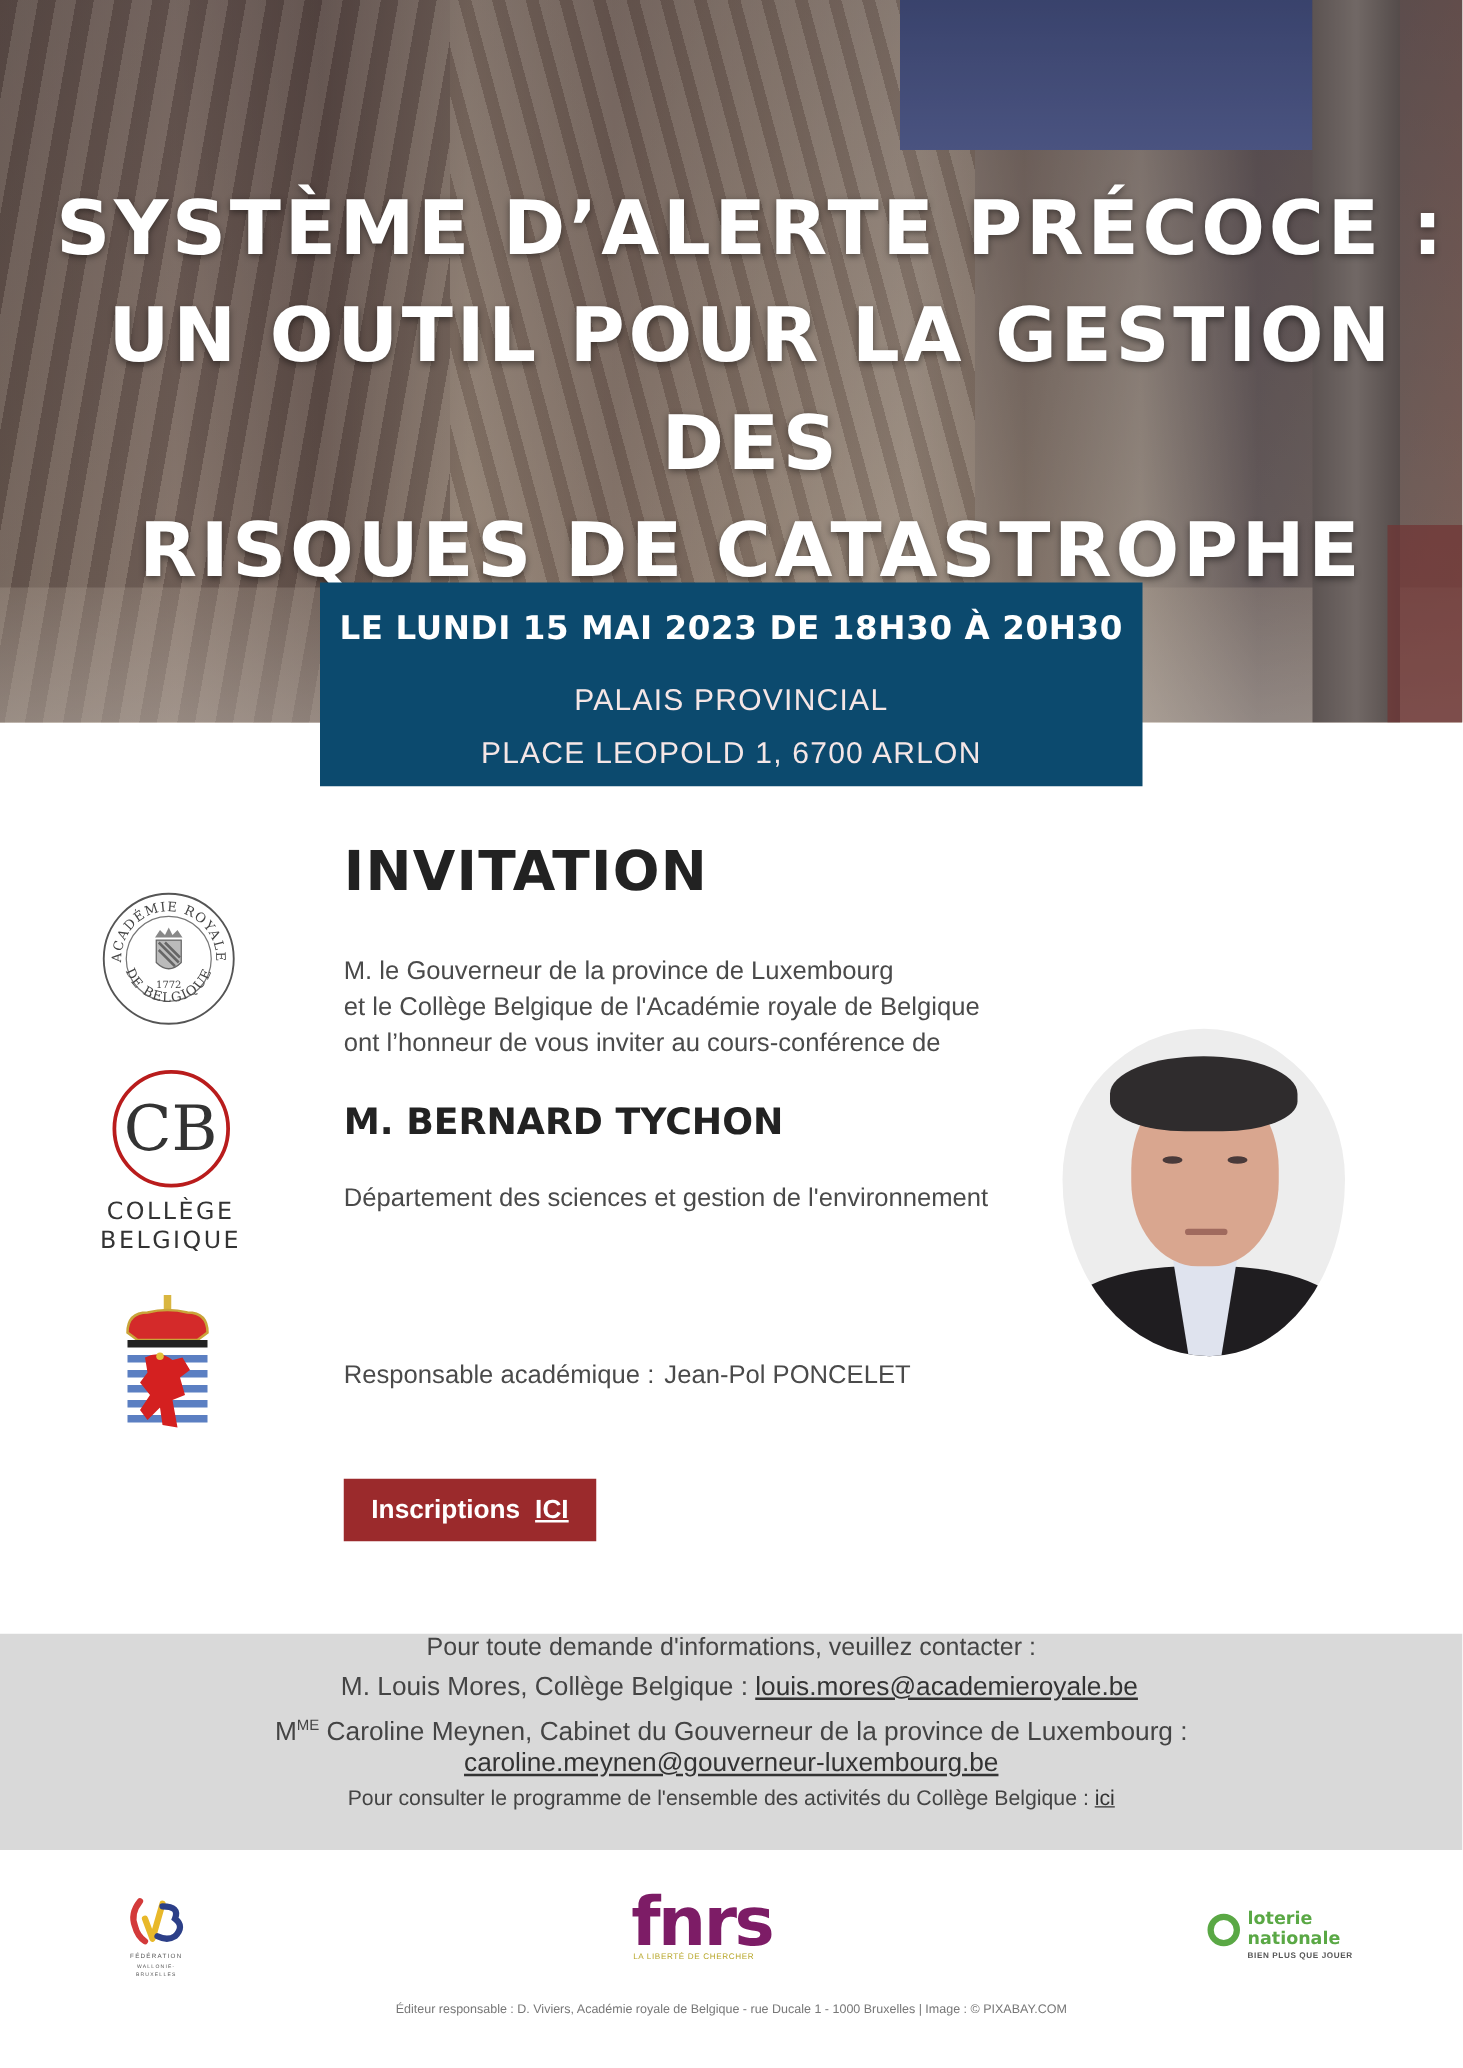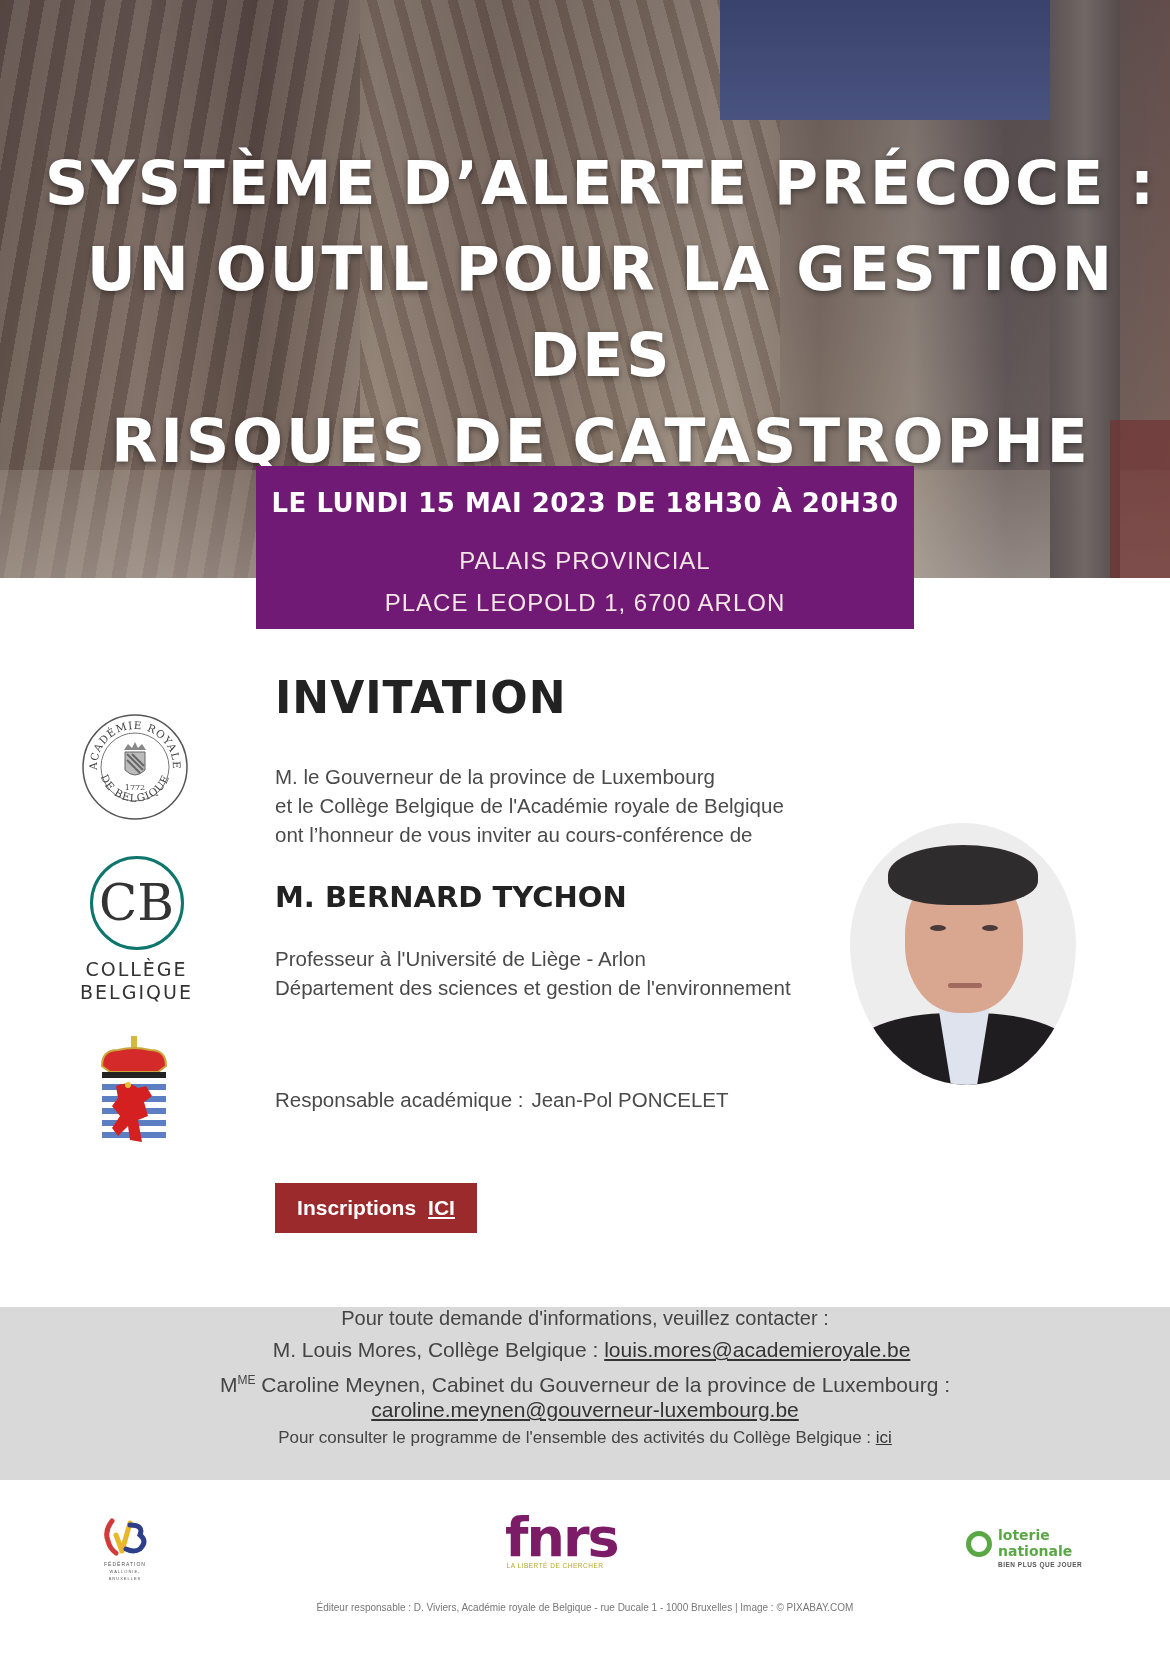--- a/index.html
+++ b/index.html
@@ -33,30 +33,30 @@
     position: absolute; left: 16px; top: 140px; width: 1170px;
     text-align: center; color: #ffffff;
     font-family: "DejaVu Sans", sans-serif; font-weight: bold;
     font-size: 60px; line-height: 86px; letter-spacing: 3px;
     text-shadow: 0 2px 6px rgba(0,0,0,0.45);
   }
 
   
   .date-box {
     position: absolute; left: 256px; top: 466px; width: 658px; height: 163px;
-    background: #701a75; color: #fff; text-align: center;
+    background: #0c4a6e; color: #fff; text-align: center;
   }
   .date-box .line1 { margin-top: 22px; font-family: "DejaVu Sans", sans-serif; font-weight: bold; font-size: 26px; letter-spacing: 0.5px; }
   .date-box .line2 { margin-top: 29px; font-size: 24px; letter-spacing: 1px; color: #f5e6e6; }
   .date-box .line3 { margin-top: 14px; font-size: 24px; letter-spacing: 1px; color: #f5e6e6; }
 
   
   .logo-academie { position:absolute; left:80px; top:712px; width:110px; height:110px; }
   .logo-college { position:absolute; left:74px; top:856px; width:125px; height:148px; text-align:center; }
-  .logo-college .ring { width:94px; height:94px; margin:0 auto; border:3px solid #0f766e; border-radius:50%;
+  .logo-college .ring { width:94px; height:94px; margin:0 auto; border:3px solid #b91c1c; border-radius:50%;
     display:flex; align-items:center; justify-content:center;
     font-family:"DejaVu Serif", serif; font-size:50px; color:#333; line-height:1; }
   .logo-college .t { font-family:"DejaVu Sans", sans-serif; font-size:19px; letter-spacing:2px; color:#333; line-height:23px; margin-top:8px; }
   .logo-luxembourg { position:absolute; left:98px; top:1036px; width:72px; height:118px; }
 
   
   .invitation-title { position:absolute; left:275px; top:672px; font-family:"DejaVu Sans", sans-serif; font-weight:bold; font-size:44px; color:#222; letter-spacing:1px; }
   .intro { position:absolute; left:275px; top:762px; font-size:20.5px; line-height:29px; color:#4a4a4a; }
   .speaker-name { position:absolute; left:275px; top:880px; font-family:"DejaVu Sans", sans-serif; font-weight:bold; font-size:29px; color:#222; }
   .speaker-details { position:absolute; left:275px; top:944px; font-size:20.5px; line-height:29px; color:#4a4a4a; }
@@ -169,21 +169,20 @@
 
 <div class="intro">
   <div>M. le Gouverneur de la province de Luxembourg</div>
   <div>et le Collège Belgique de l'Académie royale de Belgique</div>
   <div>ont l’honneur de vous inviter au cours-conférence de</div>
 </div>
 
 <div class="speaker-name">M. BERNARD TYCHON</div>
 
 <div class="speaker-details">
-  <div>Professeur à l'Université de Liège - Arlon</div>
   <div>Département des sciences et gestion de l'environnement</div>
 </div>
 
 <div class="responsible">
   <span>Responsable académique :</span><span class="nm">Jean-Pol PONCELET</span>
 </div>
 
 <div class="inscriptions-btn">
   <span>Inscriptions</span>
   <span class="ici">ICI</span>

